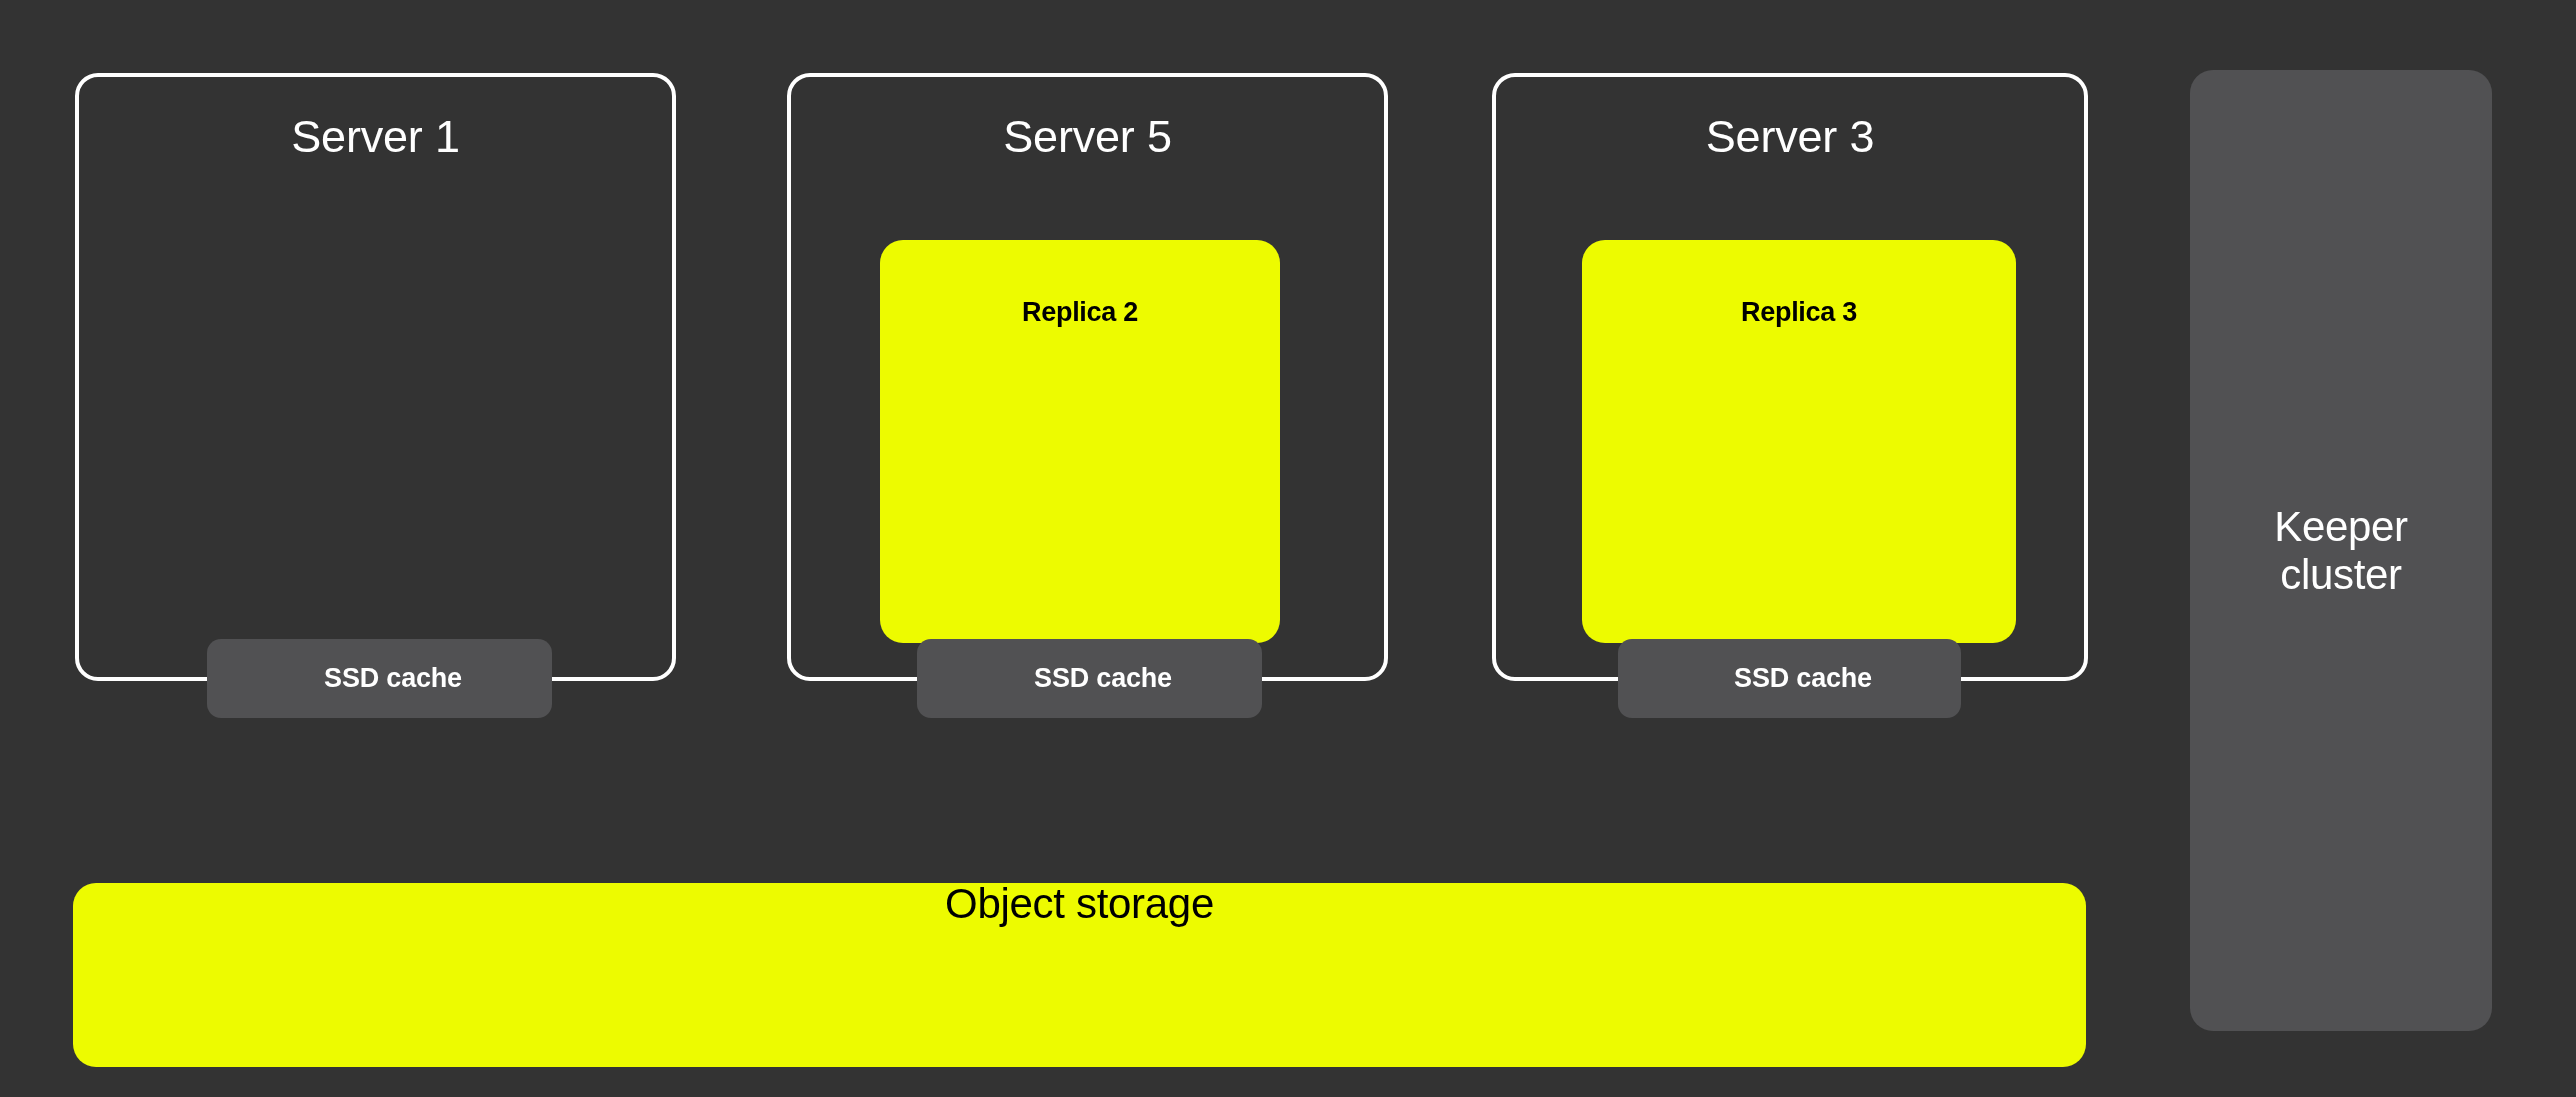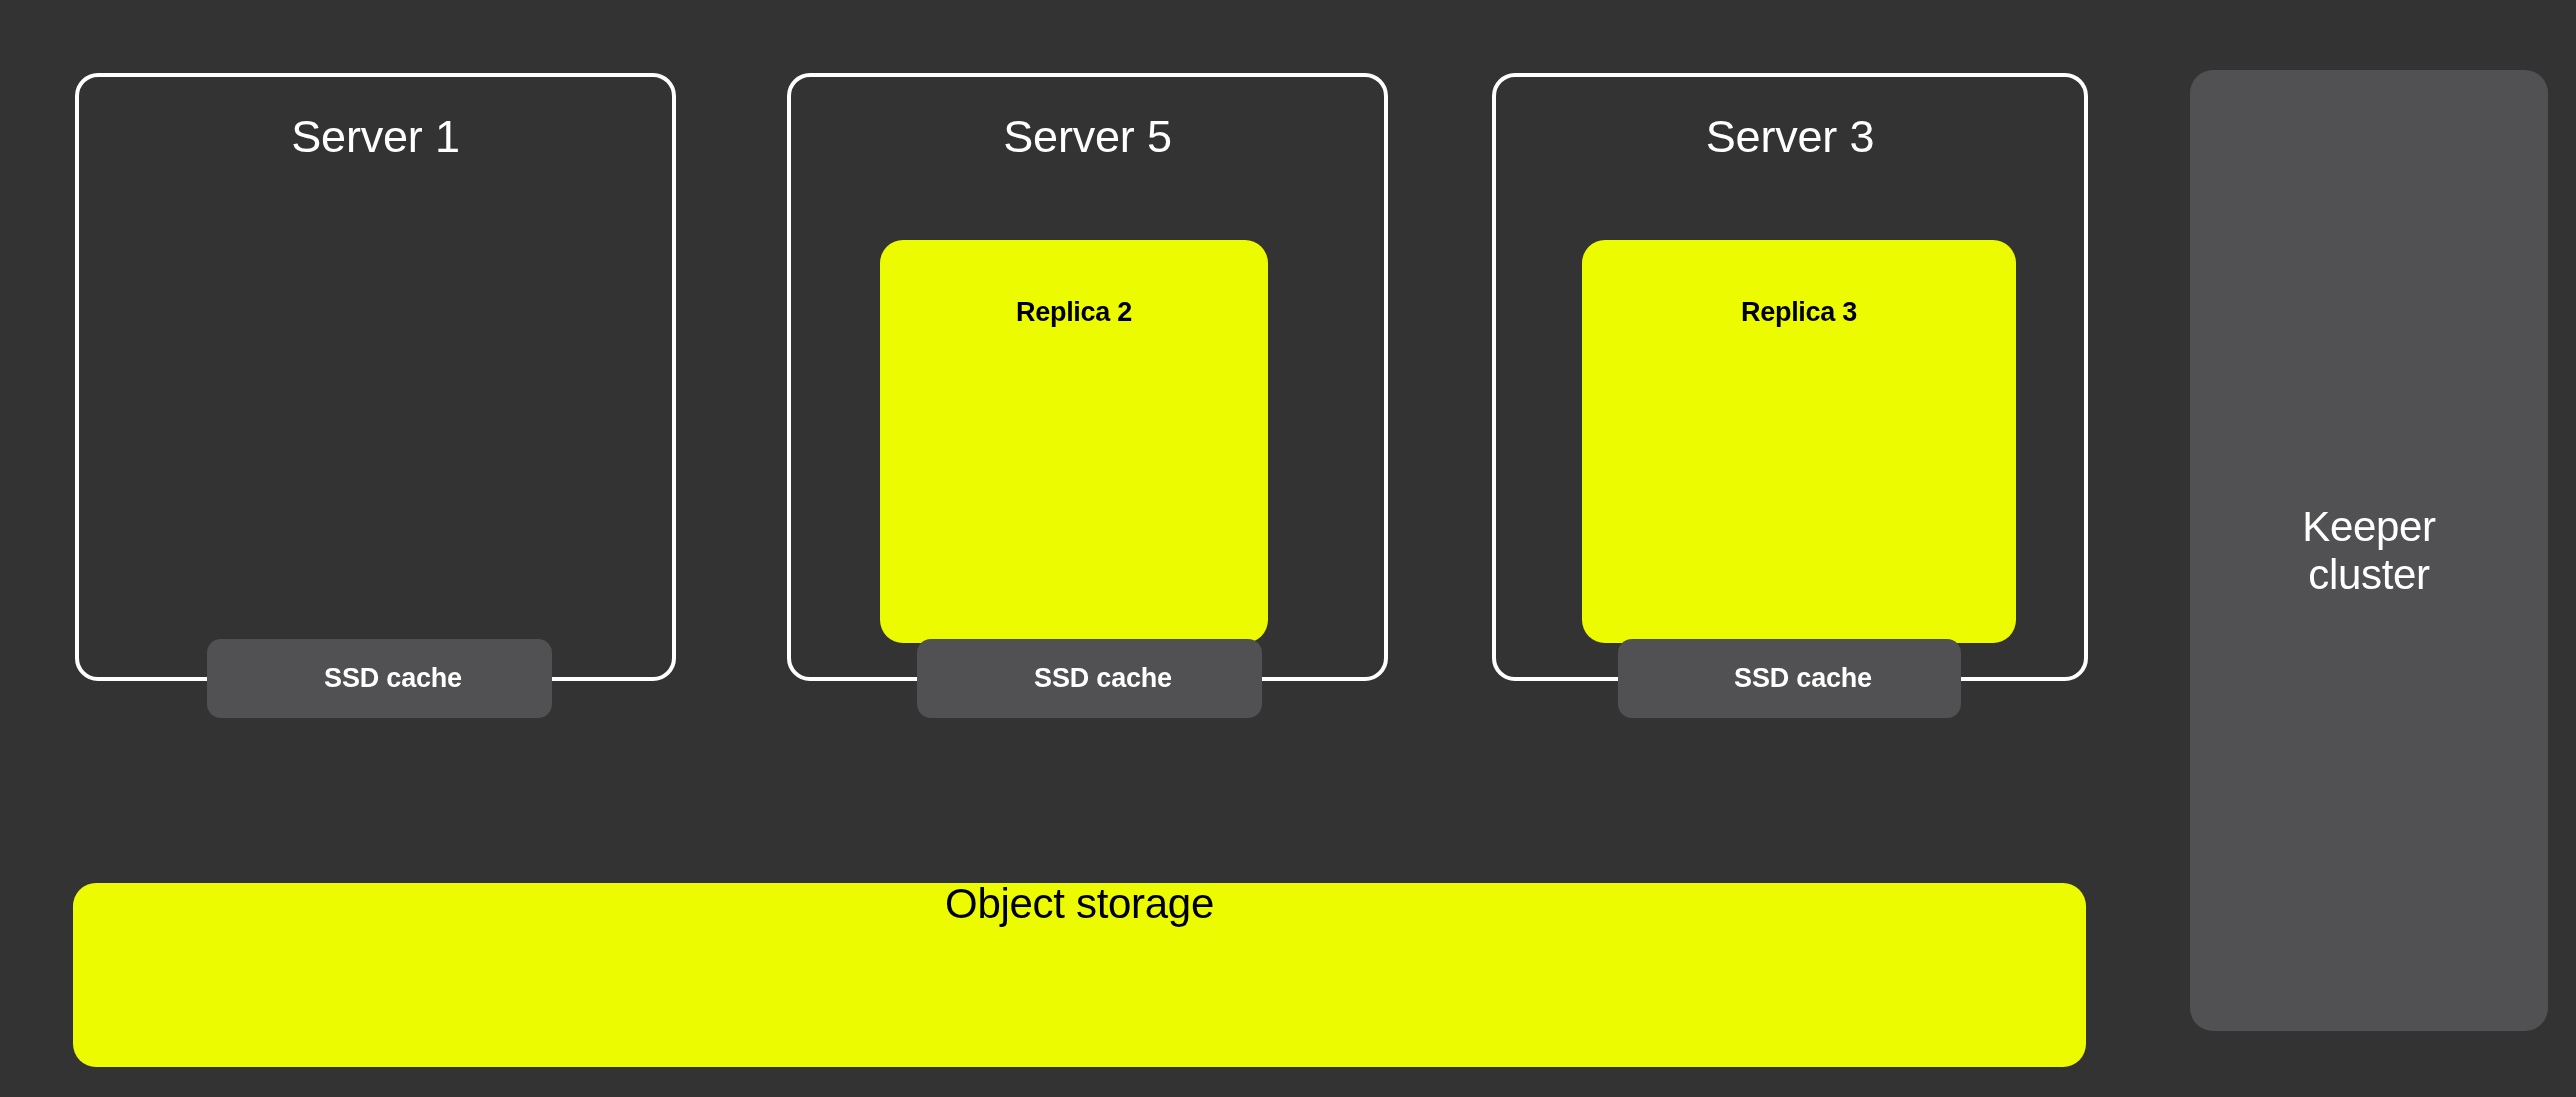--- a/index.html
+++ b/index.html
@@ -49,21 +49,21 @@
 
   
   .replica-box {
     position: absolute;
     top: 240px;
     height: 403px;
     background: #EDFB00;
     border-radius: 23px;
   }
   #replica-box-1 { left: 171px;  width: 411px; }
-  #replica-box-2 { left: 880px;  width: 388px; }
+  #replica-box-2 { left: 880px;  width: 388px; padding-left: 12px; }
   #replica-box-3 { left: 1582px; width: 410px; padding-left: 24px; }
 
   .replica-label {
     position: absolute;
     top: 59px;
     left: 0;
     right: 0;
     text-align: center;
     color: #000000;
     font-size: 27px;
@@ -118,21 +118,21 @@
     letter-spacing: -0.3px;
     line-height: 1;
     white-space: nowrap;
   }
 
   
   #keeper-cluster {
     position: absolute;
     left: 2190px;
     top: 70px;
-    width: 358px;
+    width: 302px;
     height: 961px;
     background: #515153;
     border-radius: 23px;
     display: flex;
     align-items: center;
     justify-content: center;
   }
   #keeper-cluster-label {
     color: #ffffff;
     font-size: 42px;

